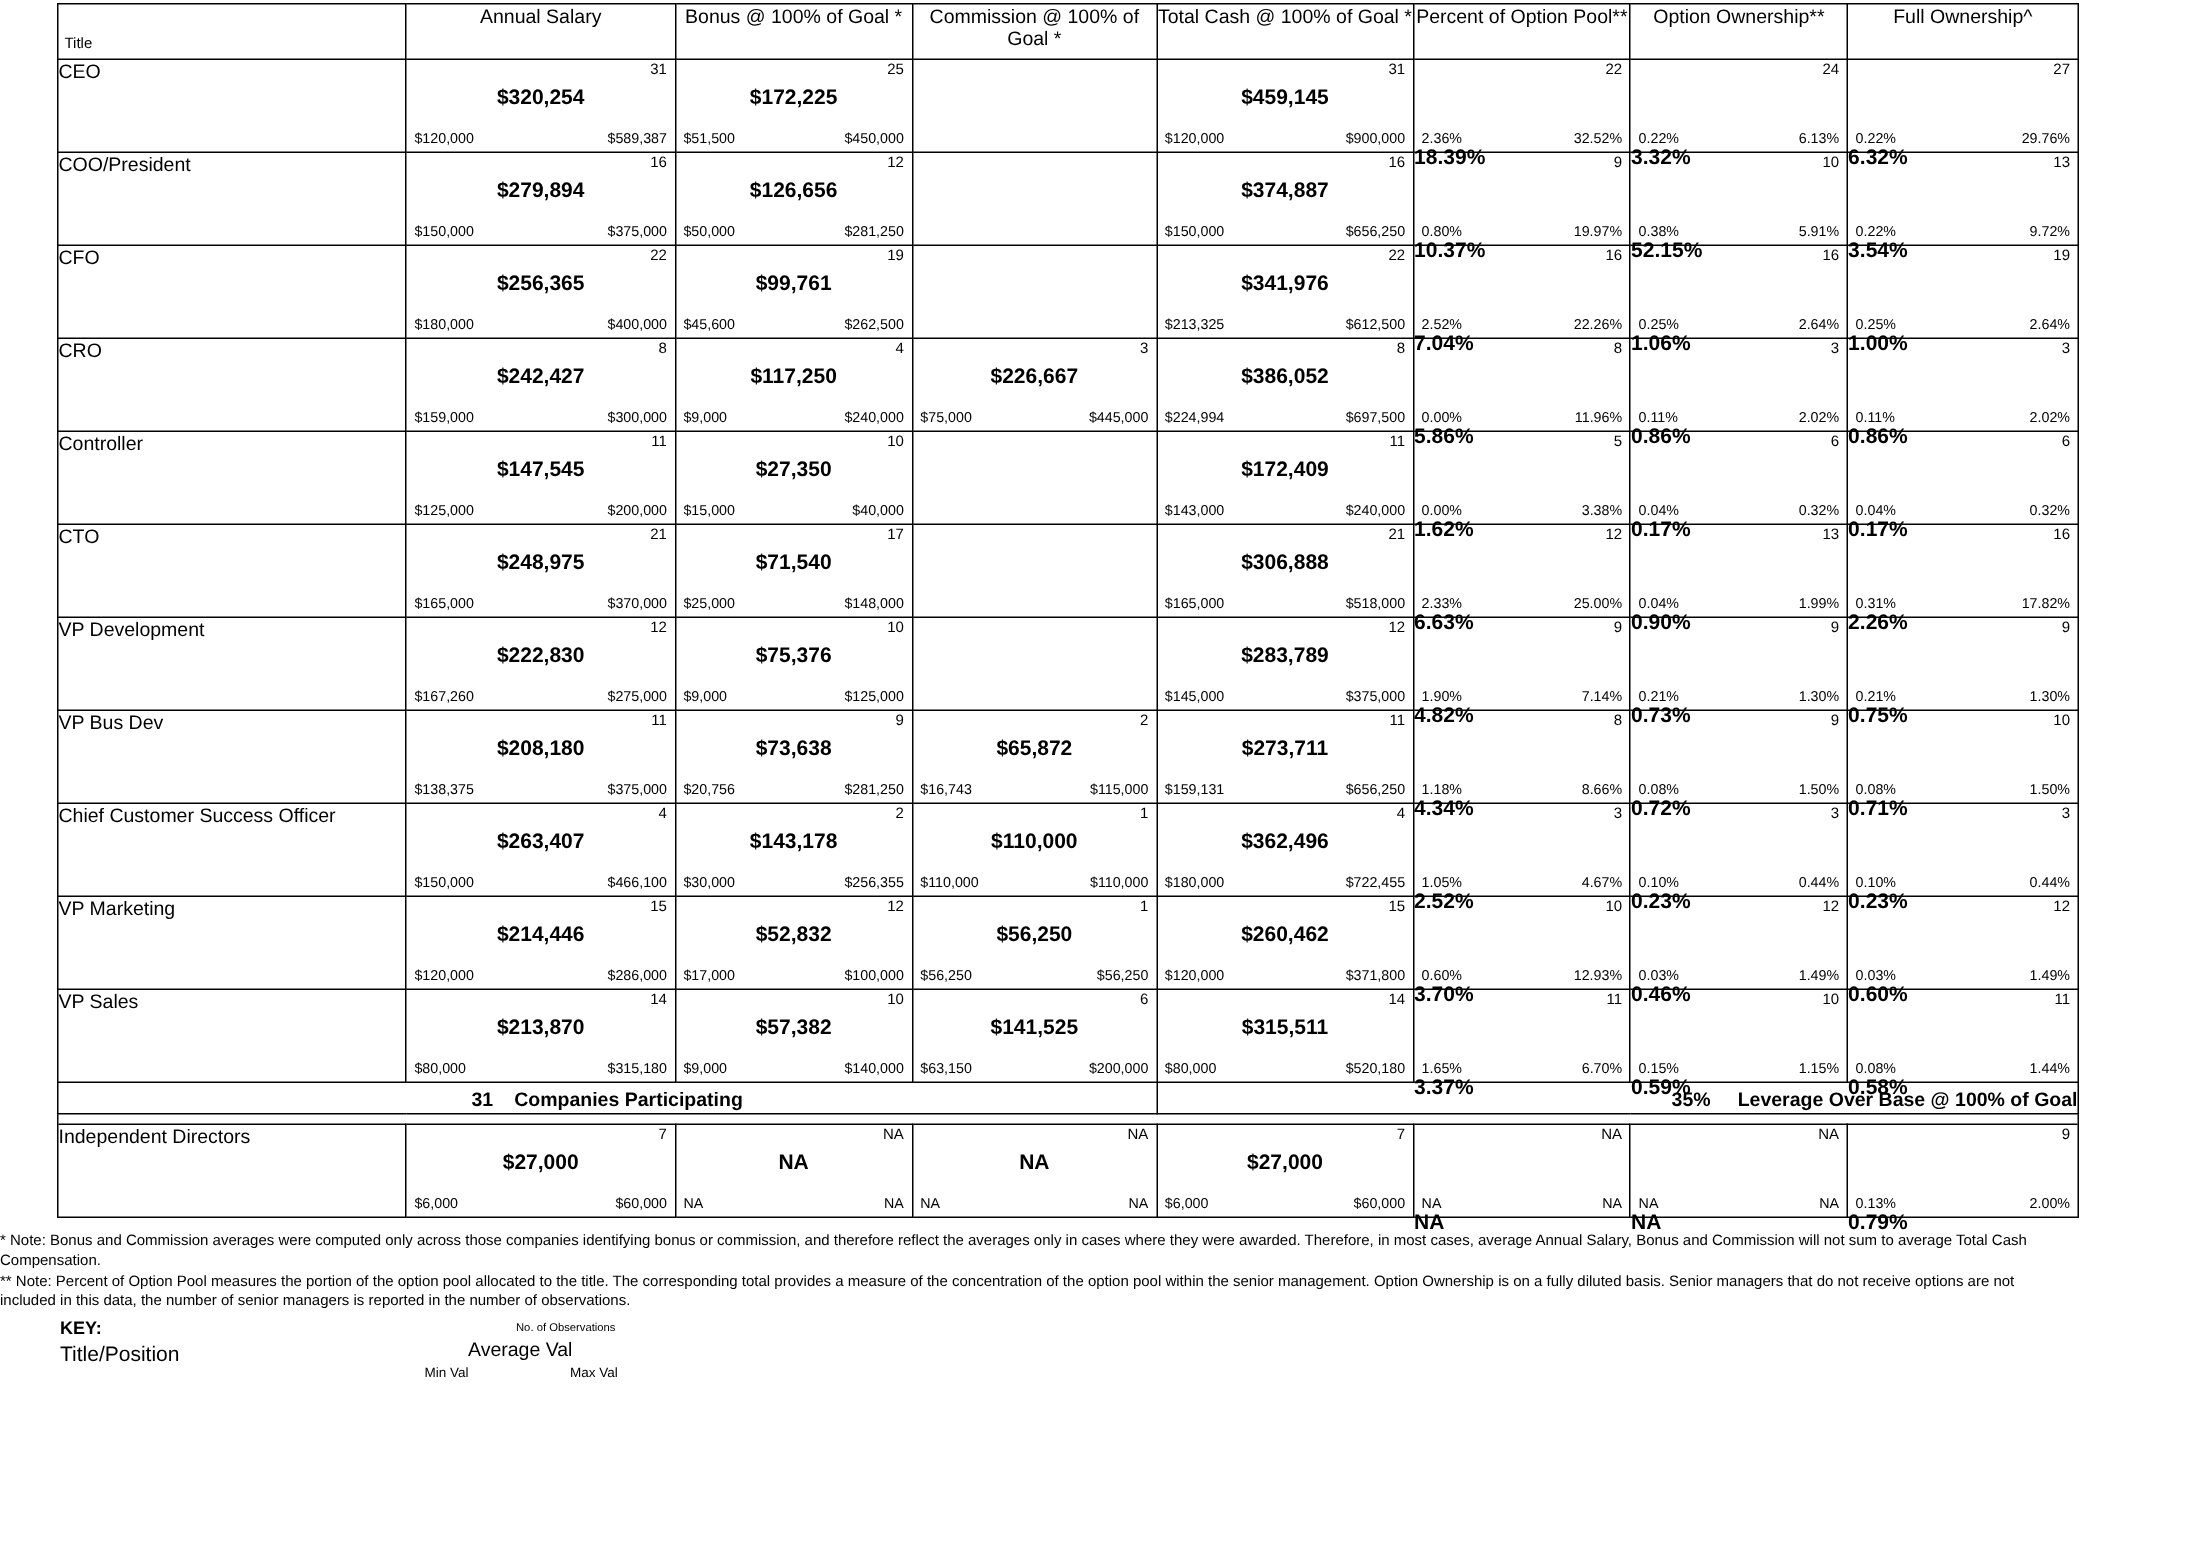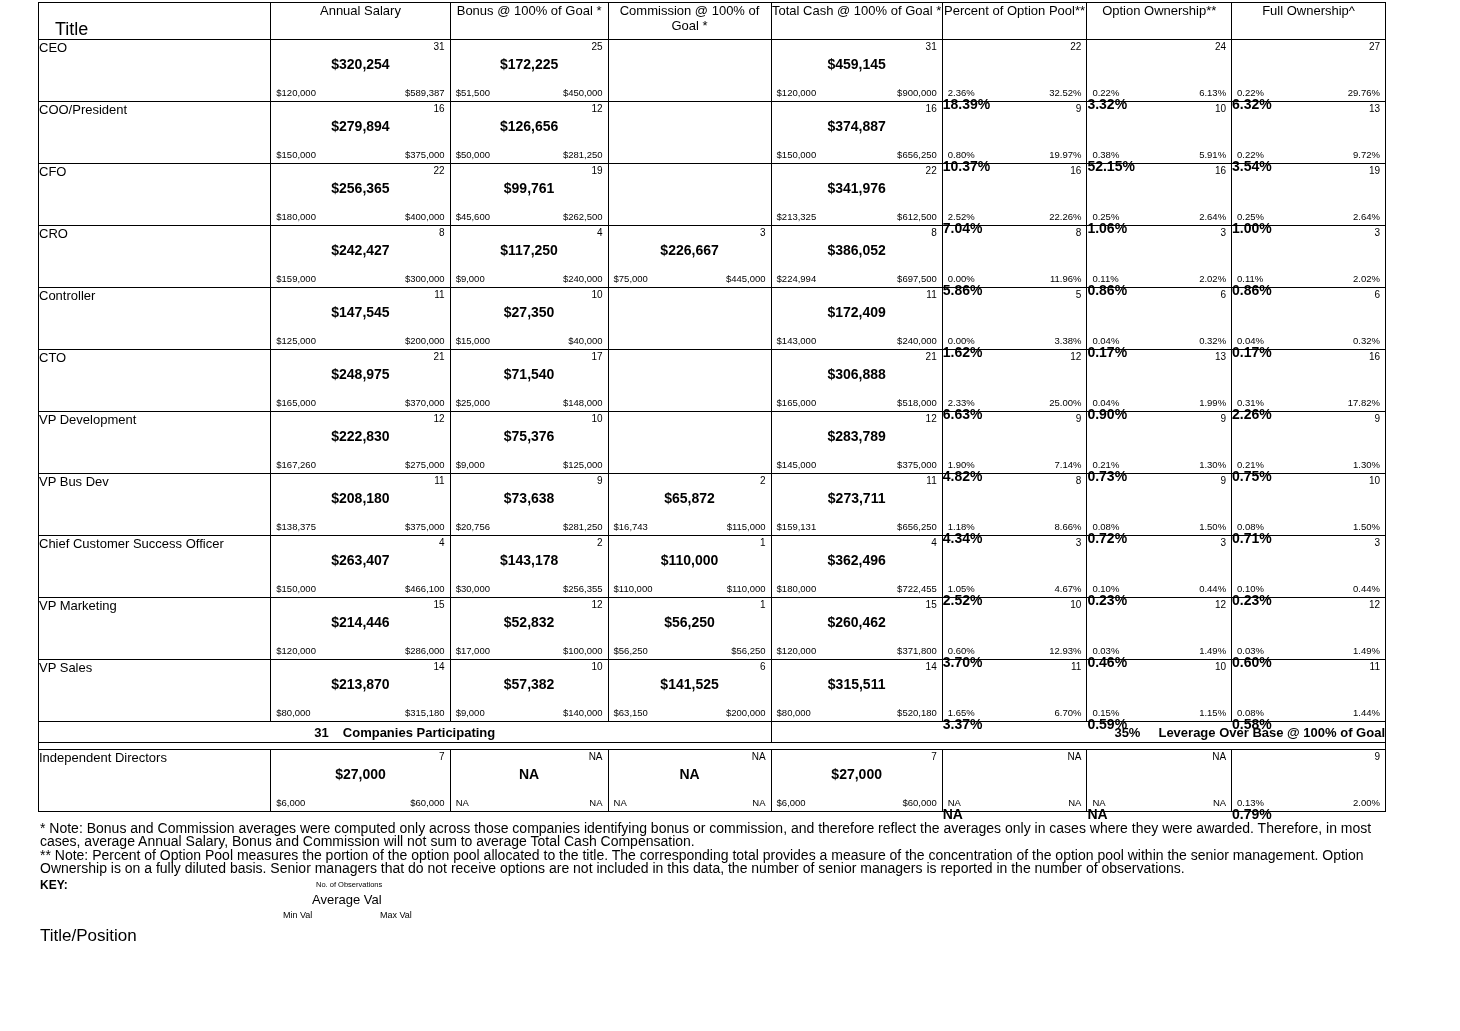--- a/index.html
+++ b/index.html
@@ -46,23 +46,23 @@
     font-weight: normal;
     font-size: 13px;
     line-height: 15px;
     height: 34px;
     padding: 2px 2px;
     vertical-align: middle;
   }
   thead th.title-head {
     text-align: left;
     vertical-align: bottom;
-    padding-left: 16px;
+    padding-left: 4px;
     padding-bottom: 2px;
-    font-size: 18px;
+    font-size: 10px;
   }
 
   td.rowtitle {
     font-size: 13px;
     padding-left: 4px;
     vertical-align: middle;
     height: 61px;
   }
   td.cell {
     position: relative;
@@ -138,38 +138,37 @@
     padding-left: 10px;
   }
   tr.spacer td {
     height: 6px;
     border-left: 1px solid #000;
     border-right: 1px solid #000;
     border-top: none;
     border-bottom: none;
   }
   .notes {
-    margin-left: 40px;
     margin-top: 10px;
-    font-size: 14px;
+    font-size: 10px;
     line-height: 12.5px;
     width: 1370px;
   }
   .notes p { margin: 0 0 2px 0; }
   .key {
     margin-left: 40px;
     margin-top: 4px;
     font-size: 12px;
     position: relative;
     height: 52px;
   }
   .key .keyword { font-weight: bold; font-size: 12px; }
-  .key .titlepos { font-size: 17px; position: absolute; top: 16px; left: 0; margin-top: 32px; }
+  .key .titlepos { font-size: 14px; position: absolute; top: 16px; left: 0; }
   .key .avgval { position: absolute; top: 14px; left: 272px; font-size: 13px; }
-  .key .noobs { position: absolute; top: 2px; left: 276px; font-size: 7.5px; }
+  .key .noobs { position: absolute; top: 2px; left: 304px; font-size: 7.5px; }
   .key .minval { position: absolute; top: 32px; left: 243px; font-size: 9px; }
   .key .maxval { position: absolute; top: 32px; left: 340px; font-size: 9px; }
 </style>
 </head>
 <body>
 
 <div class="page">
 
   <table class="comp">
     <colgroup>

